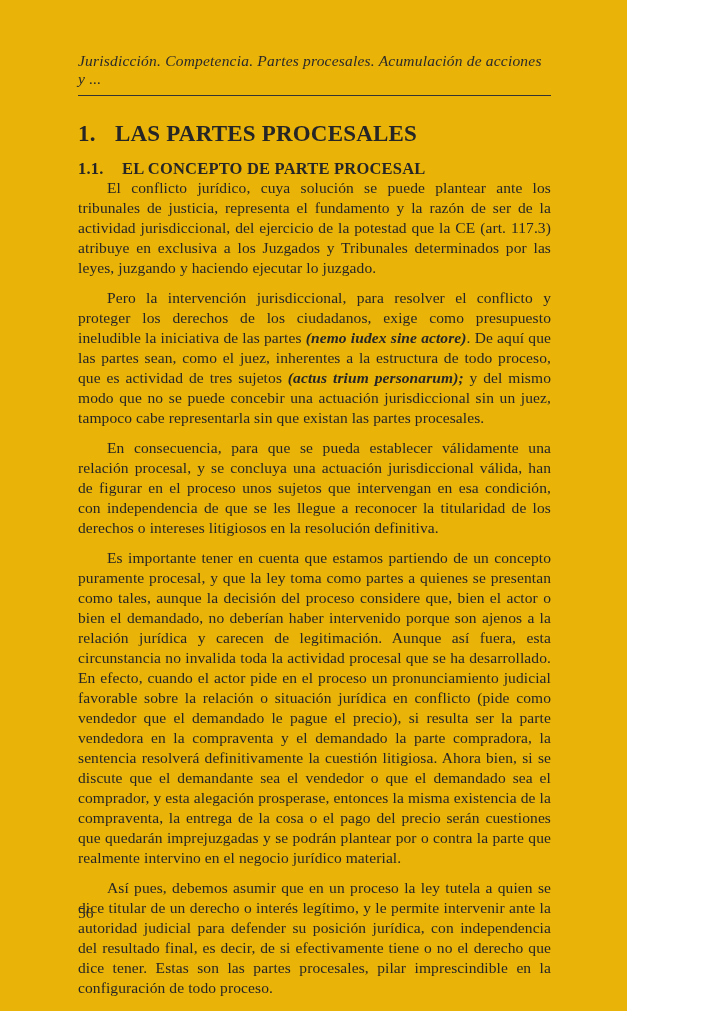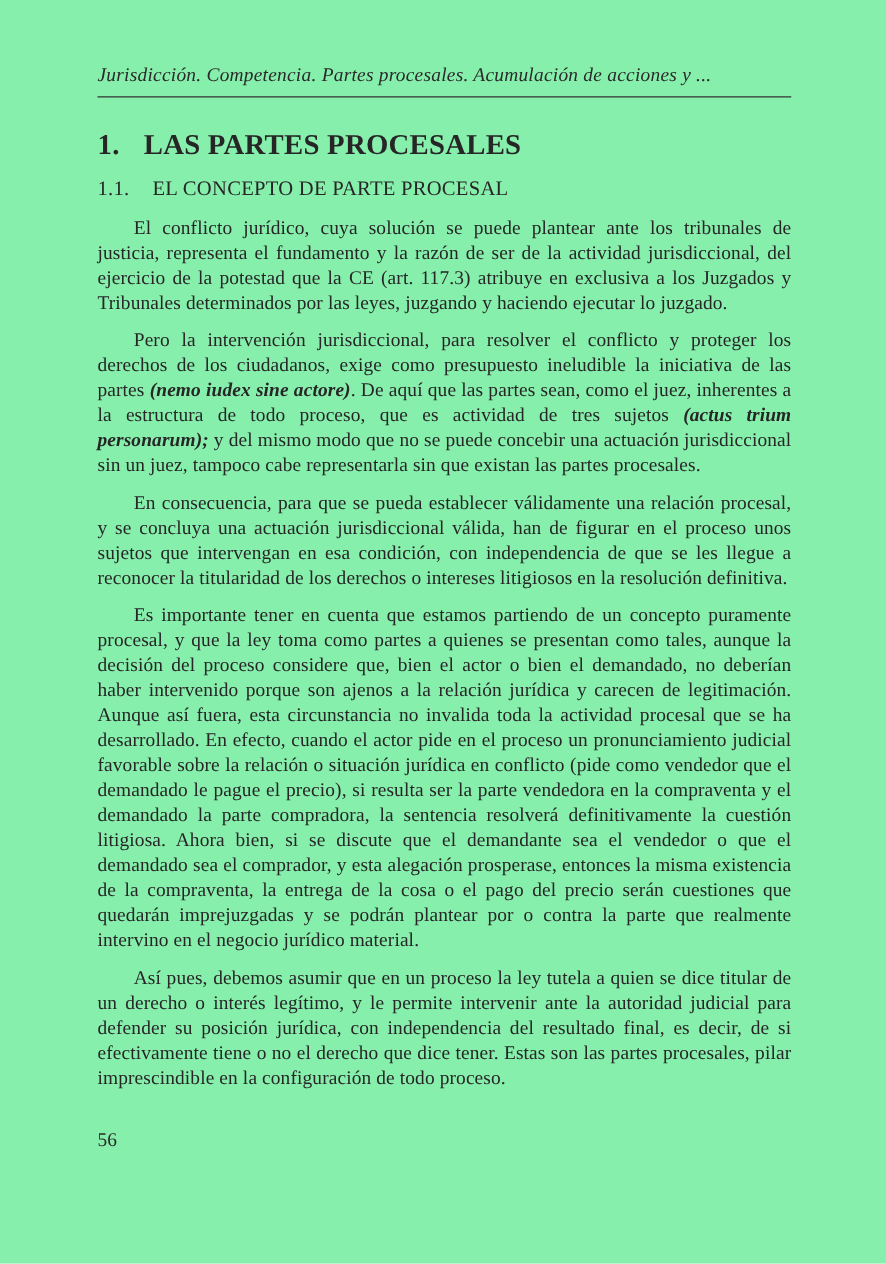--- a/index.html
+++ b/index.html
@@ -2,23 +2,23 @@
 <html><head>
 <meta charset="utf-8">
 <style>
   html, body {
     margin: 0;
     padding: 0;
     background: #ffffff;
   }
   .page {
     position: relative;
-    width: 709px;
+    width: 627px;
     height: 1011px;
-    background: #86efac;
+    background: #eab308;
     font-family: "Liberation Serif", serif;
     color: #262626;
     overflow: hidden;
   }
   .content {
     position: absolute;
     left: 78px;
     right: 76px;
     top: 52px;
   }
@@ -39,29 +39,28 @@
     letter-spacing: 0.2px;
   }
   .h1 .num {
     display: inline-block;
     width: 37px;
   }
   .h2 {
     margin: 16px 0 0 0;
     font-size: 16.5px;
     line-height: 19px;
-    font-weight: normal;
+    font-weight: bold;
     letter-spacing: 0.2px;
   }
   .h2 .num {
     display: inline-block;
     width: 44px;
   }
   .paras {
-    margin-top: 13px;
   }
   .para {
     margin: 0 0 10px 0;
     font-size: 15.5px;
     line-height: 20px;
     text-align: justify;
     text-indent: 29px;
     letter-spacing: 0.1px;
   }
   .para .italic {

